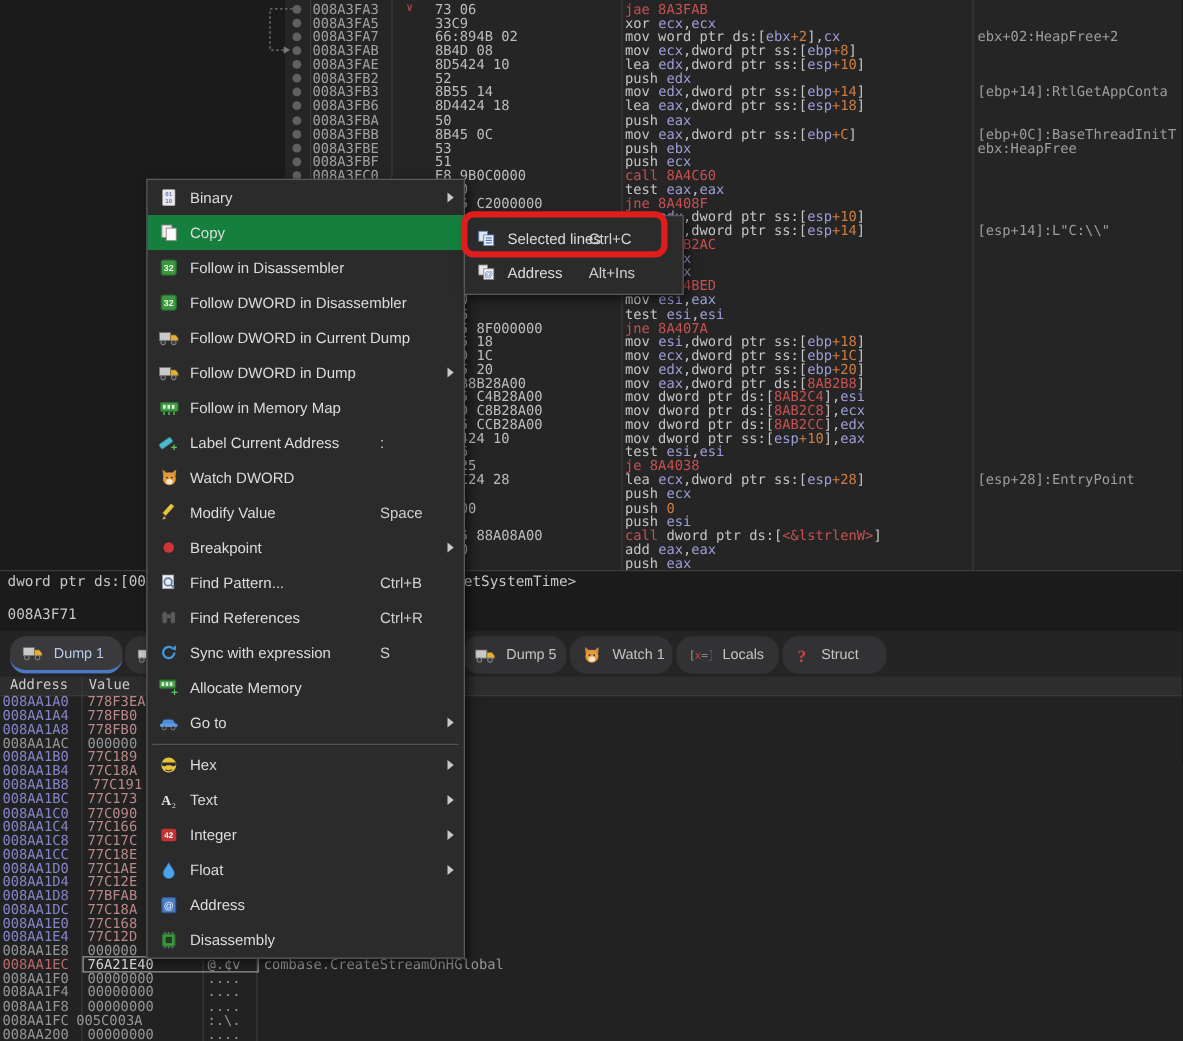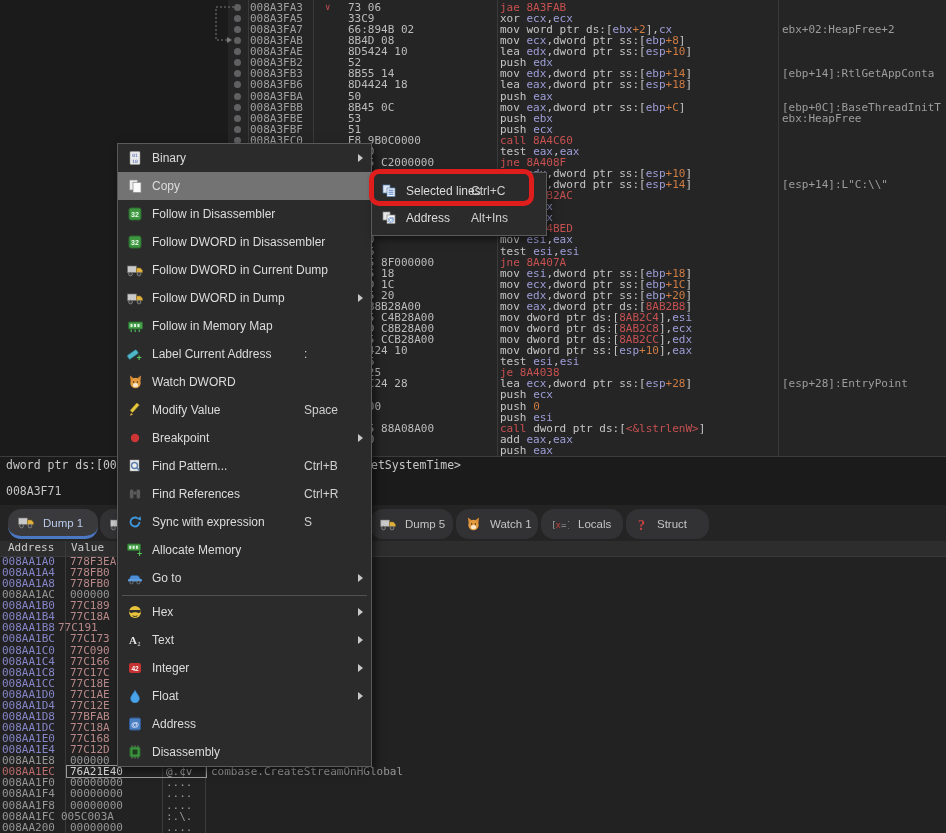--- a/index.html
+++ b/index.html
@@ -30,21 +30,21 @@
   #dump-panel{position:absolute;left:0;top:541px;width:946px;height:292px;background:#222223;overflow:hidden;}
   #dump-header{position:absolute;left:0;top:0;width:946px;height:15px;background:#2d2d2e;
       border-bottom:1px solid #3a3a3b;color:#cccccc;font-size:11px;line-height:14px;}
   .dump-row{position:absolute;height:11px;font-size:11px;line-height:11px;white-space:pre;}
   .da-p{color:#8585c8;} .dv-p{color:#b98989;} .d-g{color:#969696;} .da-s{color:#b96a6a;} .dv-s{color:#cfcfcf;}
   #dump-sel-box{position:absolute;border:1px solid #9a9a9a;}
   
   .menu{position:absolute;background:#2b2b2c;border:1px solid #5a5a5a;
         box-shadow:3px 3px 8px rgba(0,0,0,.55);z-index:40;}
   .mi{position:relative;height:28px;display:flex;align-items:center;color:#dcdcdc;font-size:12px;}
-  .mi.hl{background:#737373;}
+  .mi.hl{background:#15803d;}
   .mi .ico{width:18px;margin-left:8px;margin-right:8px;display:inline-flex;justify-content:center;}
   .mi .sc{position:absolute;left:186px;color:#d0d0d0;}
   .mi .arr{position:absolute;right:8px;width:0;height:0;border-top:4px solid transparent;
            border-bottom:4px solid transparent;border-left:5px solid #c8c8c8;}
   .msep{height:6px;display:flex;align-items:center;}
   .msep div{height:1px;background:#525252;width:100%;margin:0 4px;}
   #copy-submenu{z-index:45;}
   #copy-submenu .mi{height:27px;font-size:12px;}
   #copy-submenu .sc{left:99px;}
   
@@ -195,21 +195,21 @@
     <div class="vline" style="left:65px;background:#3a3a3b"></div>
     <div class="vline" style="left:162px;background:#3a3a3b"></div>
     <div class="vline" style="left:205px;background:#3a3a3b"></div>
     <div id="dump-rows">
         <div class="dump-row mono" style="top: 15px; left: 0px; width: 820px;"><span class="da-p" style="position: absolute; left: 2px;">008AA1A0</span><span class="dv-p" style="position: absolute; left: 70px;">778F3EA</span></div>
         <div class="dump-row mono" style="top: 26.07px; left: 0px; width: 946px;"><span class="da-p" style="position: absolute; left: 2px; text-align: center;">008AA1A4</span><span class="dv-p" style="position: absolute; left: 70px;">778FB0</span></div>
         <div class="dump-row mono" style="top: 37.14px; left: 0px; width: 946px;"><span class="da-p" style="position: absolute; left: 2px;">008AA1A8</span><span class="dv-p" style="position: absolute; left: 70px;">778FB0</span></div>
         <div class="dump-row mono" style="top: 48.21px; left: 0px; width: 946px;"><span class="d-g" style="position: absolute; left: 2px;">008AA1AC</span><span class="d-g" style="position: absolute; left: 70px;">000000</span></div>
         <div class="dump-row mono" style="top: 59.28px; left: 0px; width: 764px; text-align: center;"><span class="da-p" style="position: absolute; left: 2px;">008AA1B0</span><span class="dv-p" style="position: absolute; left: 70px;">77C189</span></div>
         <div class="dump-row mono" style="top: 70.35px; left: 0px; width: 946px;"><span class="da-p" style="position: absolute; left: 2px;">008AA1B4</span><span class="dv-p" style="position: absolute; left: 70px;">77C18A</span></div>
-        <div class="dump-row mono" style="top: 81.42px; left: 0px; width: 946px;"><span class="da-p" style="position: absolute; left: 2px;">008AA1B8</span><span class="dv-p" style="position: absolute; left: 58px;">77C191</span></div>
+        <div class="dump-row mono" style="top: 81.42px; left: 0px; width: 946px;"><span class="da-p" style="position: absolute; left: 2px;">008AA1B8</span><span class="dv-p" style="position: absolute; left: 74px;">77C191</span></div>
         <div class="dump-row mono" style="top: 92.49px; left: 0px; width: 946px;"><span class="da-p" style="position: absolute; left: 2px;">008AA1BC</span><span class="dv-p" style="position: absolute; left: 70px;">77C173</span></div>
         <div class="dump-row mono" style="top: 103.56px; left: 0px; width: 946px;"><span class="da-p" style="position: absolute; left: 2px;">008AA1C0</span><span class="dv-p" style="position: absolute; left: 70px;">77C090</span></div>
         <div class="dump-row mono" style="top: 114.63px; left: 0px; width: 804px;"><span class="da-p" style="position: absolute; left: 2px;">008AA1C4</span><span class="dv-p" style="position: absolute; left: 70px;">77C166</span></div>
         <div class="dump-row mono" style="top: 125.7px; left: 0px; width: 946px;"><span class="da-p" style="position: absolute; left: 2px;">008AA1C8</span><span class="dv-p" style="position: absolute; left: 70px;">77C17C</span></div>
         <div class="dump-row mono" style="top: 136.77px; left: 0px; width: 946px;"><span class="da-p" style="position: absolute; left: 2px;">008AA1CC</span><span class="dv-p" style="position: absolute; left: 70px;">77C18E</span></div>
         <div class="dump-row mono" style="top: 147.84px; left: 0px; width: 946px;"><span class="da-p" style="position: absolute; left: 2px;">008AA1D0</span><span class="dv-p" style="position: absolute; left: 70px;">77C1AE</span></div>
         <div class="dump-row mono" style="top: 158.91px; left: 0px; width: 946px;"><span class="da-p" style="position: absolute; left: 2px;">008AA1D4</span><span class="dv-p" style="position: absolute; left: 70px;">77C12E</span></div>
         <div class="dump-row mono" style="top: 169.98px; left: 0px; width: 946px;"><span class="da-p" style="position: absolute; left: 2px;">008AA1D8</span><span class="dv-p" style="position: absolute; left: 70px;">77BFAB</span></div>
         <div class="dump-row mono" style="top: 181.05px; left: 0px; width: 946px;"><span class="da-p" style="position: absolute; left: 2px;">008AA1DC</span><span class="dv-p" style="position: absolute; left: 70px;">77C18A</span></div>
         <div class="dump-row mono" style="top: 192.12px; left: 0px; width: 946px;"><span class="da-p" style="position: absolute; left: 2px;">008AA1E0</span><span class="dv-p" style="position: absolute; left: 70px;">77C168</span></div>

